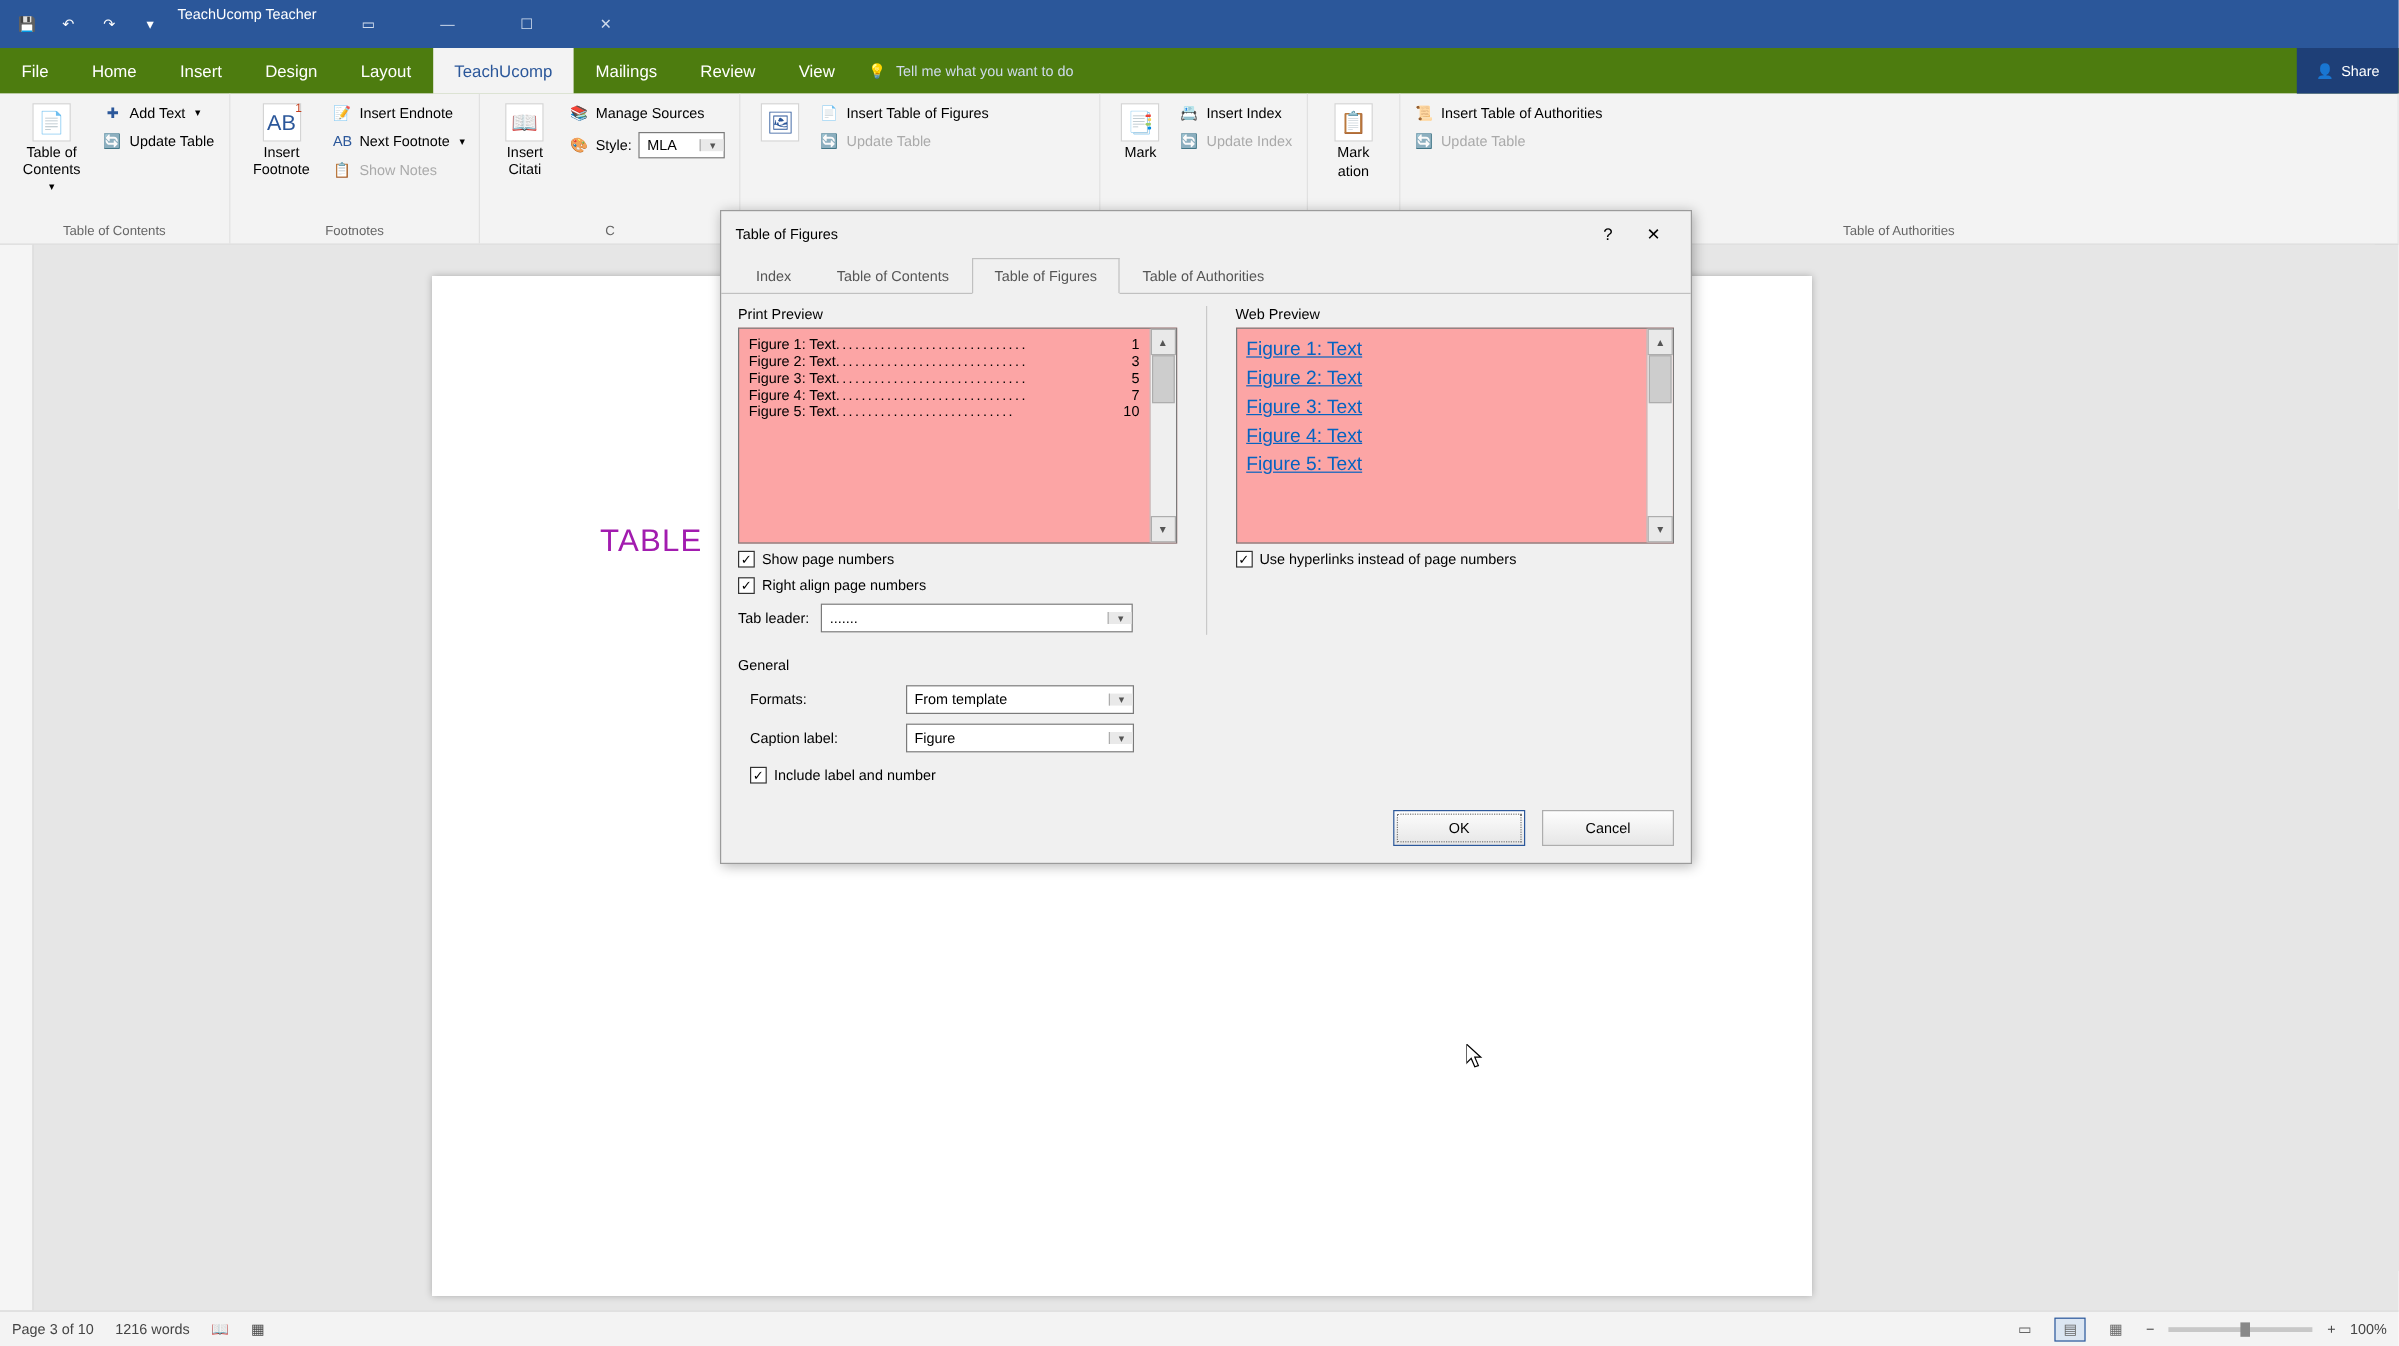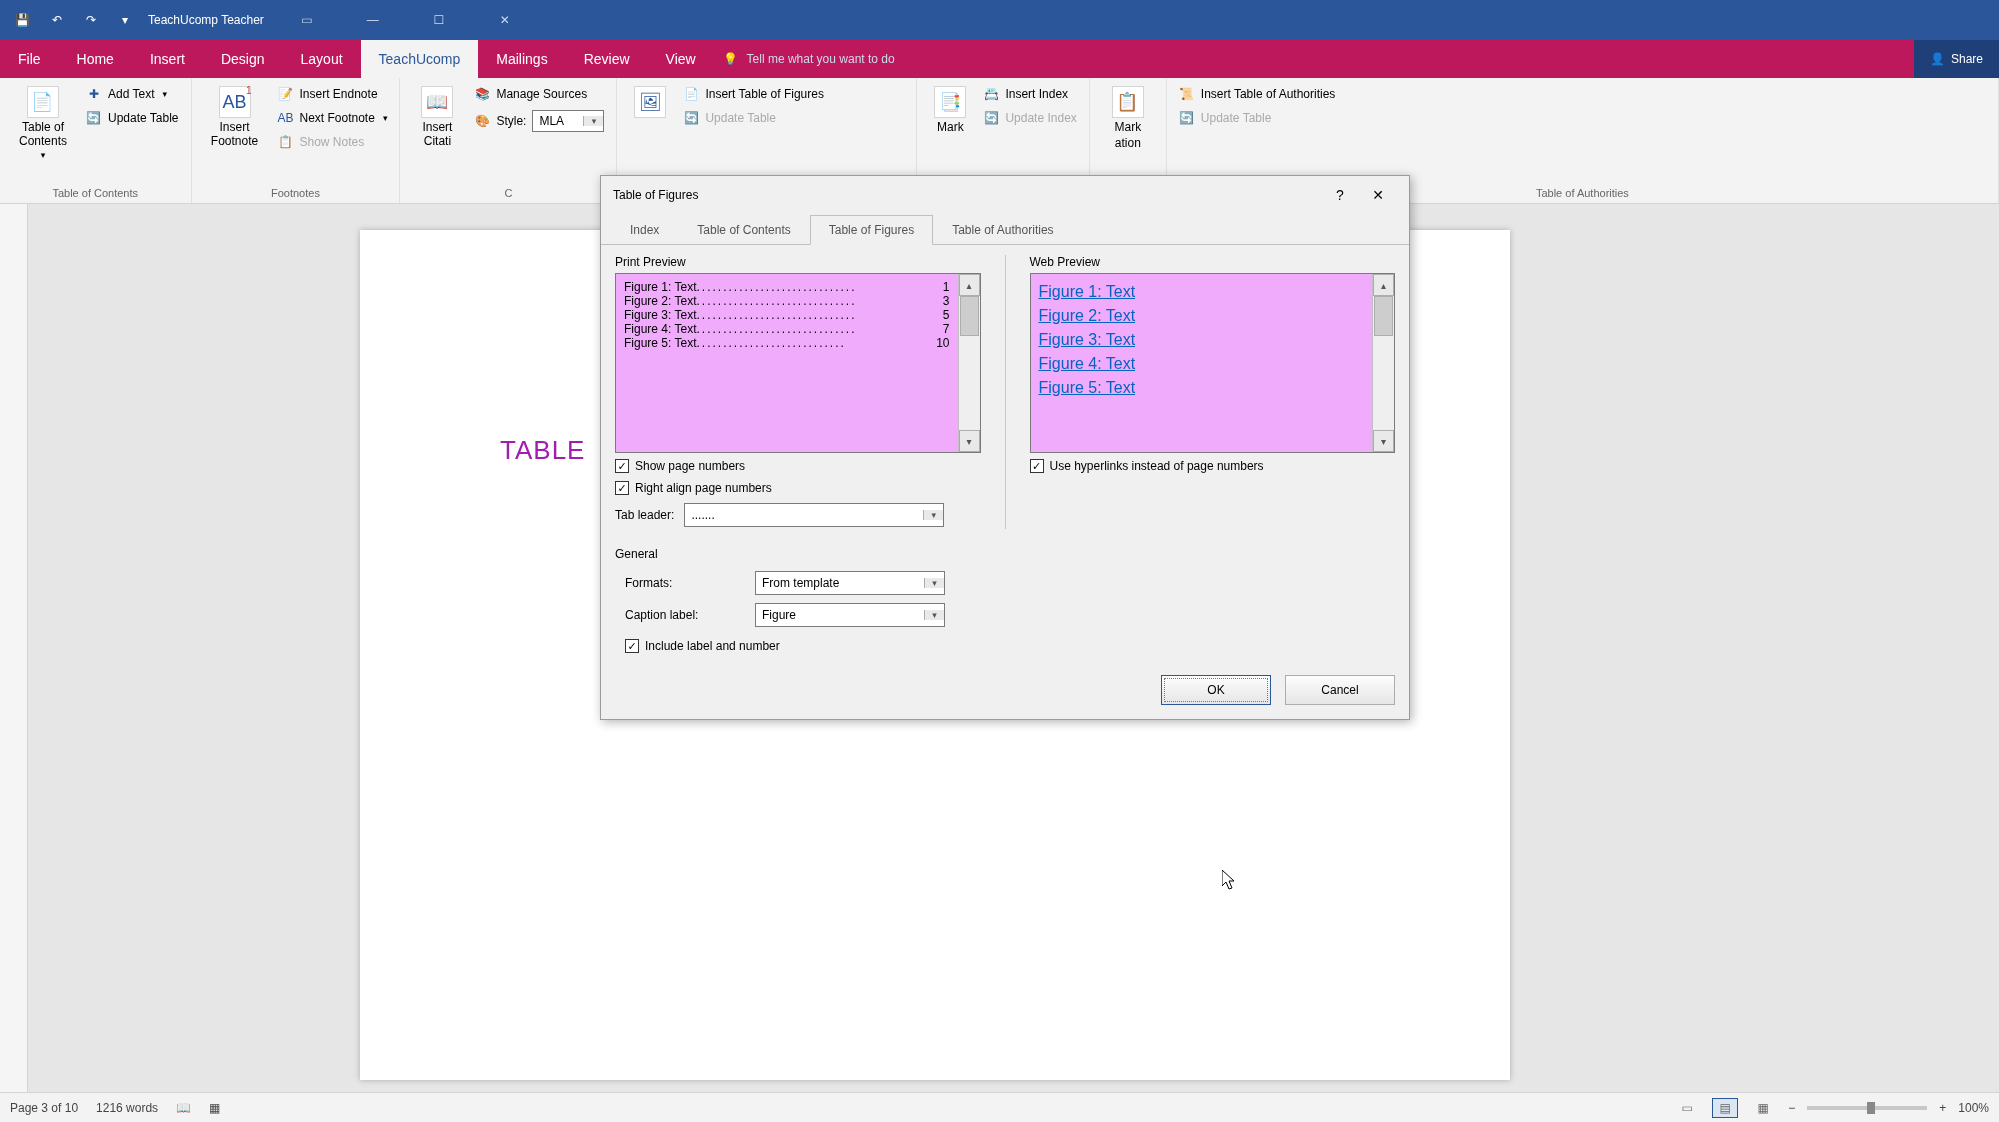--- a/index.html
+++ b/index.html
@@ -3,25 +3,25 @@
 <meta charset="utf-8">
 <style>
 *{box-sizing:border-box;margin:0;padding:0;font-family:"Segoe UI",Tahoma,sans-serif;font-size:12px}
 body{background:#fff;width:1999px;height:1122px;overflow:hidden;position:relative}
 
 
 .titlebar{height:40px;background:#2b579a;display:flex;align-items:center;color:#fff}
 .qat{display:flex;align-items:center;gap:8px;padding:0 10px}
 .qat-btn{width:26px;height:26px;display:flex;align-items:center;justify-content:center;color:#fff}
 .title-center{flex:1;text-align:center;font-size:13px}
-.title-right{display:flex;align-items:center;gap:20px;padding-right:10px}
+.title-right{display:flex;align-items:flex-start;gap:20px;padding-right:10px}
 .win-btn{width:46px;height:30px;display:flex;align-items:center;justify-content:center;color:#cfdbec}
 
 
-.ribbon-tabs{height:38px;background:#be185d;display:flex;align-items:stretch;color:#fff}
+.ribbon-tabs{height:38px;background:#4d7c0f;display:flex;align-items:stretch;color:#fff}
 .rtab{padding:0 18px;display:flex;align-items:center;font-size:14px;cursor:pointer}
 .rtab.active{background:#f3f3f3;color:#2b579a}
 .tellme{display:flex;align-items:center;gap:8px;padding:0 10px;color:#cfdbec}
 .share{margin-left:auto;padding:0 16px;display:flex;align-items:center;gap:6px;background:#1e3f77}
 
 
 .ribbon{height:126px;background:#f3f3f3;border-bottom:1px solid #d4d4d4;display:flex}
 .group{border-right:1px solid #e1e1e1;padding:4px 8px 2px;display:flex;flex-direction:column}
 .group-body{flex:1;display:flex;align-items:flex-start;gap:4px}
 .group-label{text-align:center;font-size:11px;color:#666;padding:2px 0}
@@ -50,21 +50,21 @@
 .dlg-title{height:38px;display:flex;align-items:center;padding:0 12px;font-size:13px}
 .dlg-title .spacer{flex:1}
 .dlg-title .dlg-btn{width:38px;height:30px;display:flex;align-items:center;justify-content:center;font-size:14px}
 .dlg-tabs{display:flex;border-bottom:1px solid #c0c0c0;padding:0 10px}
 .dlg-tab{padding:7px 18px;color:#555;border:1px solid transparent;border-bottom:none;cursor:pointer;position:relative;top:1px}
 .dlg-tab.active{background:#f0f0f0;border-color:#c0c0c0;border-bottom:1px solid #f0f0f0}
 .dlg-body{padding:10px 14px 14px;display:flex;flex-direction:column;gap:10px}
 .previews{display:flex;gap:20px}
 .preview-col{flex:1;display:flex;flex-direction:column;gap:4px}
 .preview-label{font-size:12px}
-.preview-box{border:1px solid #7a7a7a;background:#f0abfc;height:180px;display:flex}
+.preview-box{border:1px solid #7a7a7a;background:#fca5a5;height:180px;display:flex}
 .preview-content{flex:1;padding:6px 8px;font-family:Calibri,sans-serif;font-size:16px;overflow:hidden}
 .preview-content .line{display:flex;white-space:nowrap}
 .preview-content .dots{flex:1;overflow:hidden;letter-spacing:2px;color:#000}
 .web-line{color:#0563c1;text-decoration:underline;font-size:16px;line-height:1.5}
 .scroll-v{width:22px;border-left:1px solid #c0c0c0;display:flex;flex-direction:column}
 .scroll-v .ar{height:22px;border:1px solid #adadad;background:#e9e9e9;display:flex;align-items:center;justify-content:center;font-size:10px;color:#555}
 .scroll-v .track{flex:1;background:#efefef;position:relative}
 .scroll-v .thumb{position:absolute;left:1px;right:1px;top:0;height:40px;background:#cdcdcd;border:1px solid #adadad}
 .chk-row{display:flex;align-items:center;gap:6px;padding:2px 0}
 .chk{width:14px;height:14px;border:1px solid #333;background:#fff;display:inline-flex;align-items:center;justify-content:center;font-size:11px;color:#000}

